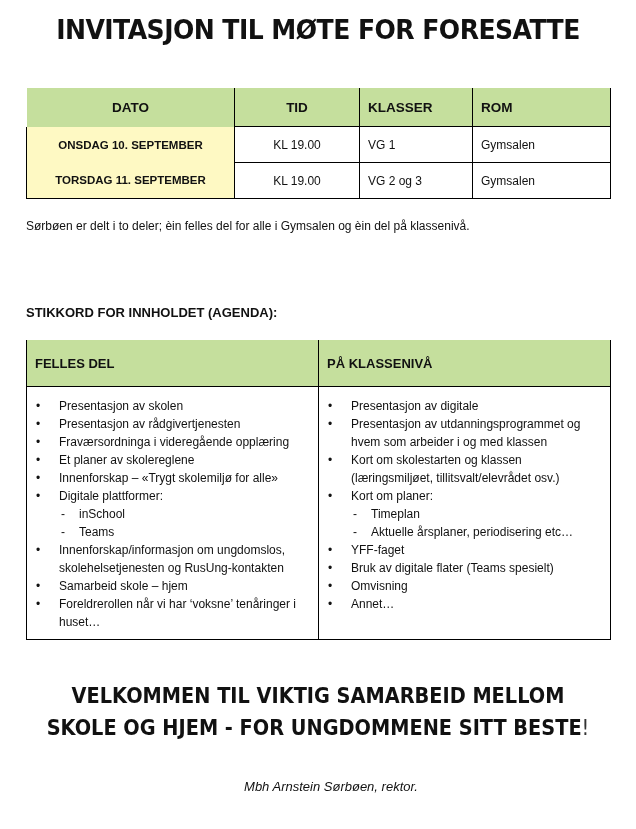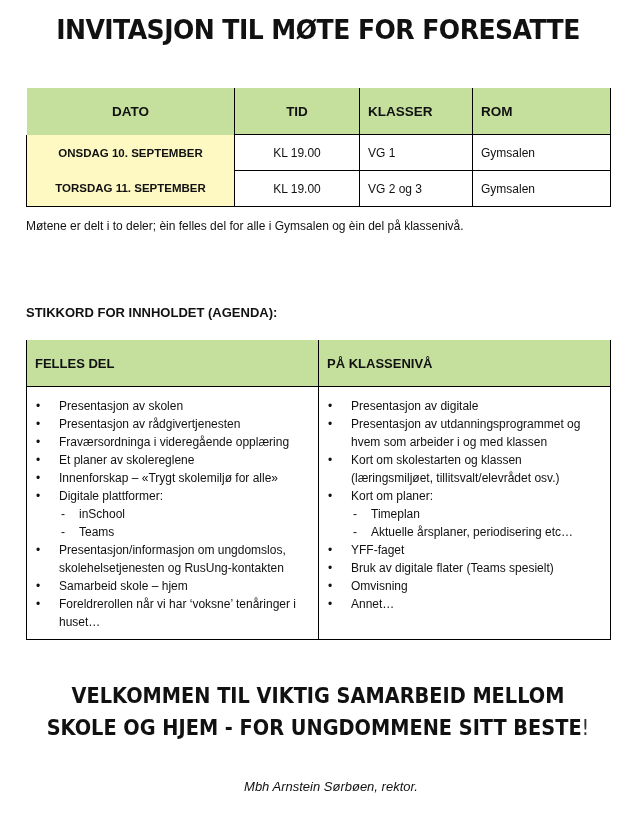--- a/index.html
+++ b/index.html
@@ -5,21 +5,21 @@
   html, body { margin: 0; padding: 0; background: #ffffff; }
   body { width: 636px; height: 829px; position: relative; overflow: hidden;
          font-family: "Liberation Sans", sans-serif; color: #111; }
   .title { position: absolute; left: 0; top: 14px; width: 636px; text-align: center;
            font-family: "DejaVu Sans", sans-serif; font-weight: bold; font-size: 27px;
            letter-spacing: -0.6px; transform: scaleX(0.93); transform-origin: center; }
 
   
   .mtable { position: absolute; left: 26px; top: 88px; width: 585px; border-collapse: collapse;
             font-size: 12px; }
-  .mtable th { background: #c5df9d; font-weight: bold; font-size: 13.5px; height: 46px;
+  .mtable th { background: #c5df9d; font-weight: bold; font-size: 13.5px; height: 38px;
                border-left: 1px solid #000; border-right: 1px solid #000; padding: 0; }
   .mtable th.l { text-align: left; padding-left: 8px; margin-top: 24px; }
   .mtable td { height: 35px; border: 1px solid #000; padding: 0; }
   .mtable td.date { background: #fef9c3; text-align: center; font-weight: bold; font-size: 11.5px;
                     border-top: none; border-bottom: none; }
   .mtable tr:last-child td.date { border-bottom: 1px solid #000; }
   .mtable td.c { text-align: center; }
   .mtable td.l { padding-left: 8px; }
   .mtable th:first-child { border-left: none; }
   .mtable td:first-child { border-left: 1px solid #000; }
@@ -71,21 +71,21 @@
     </tr>
     <tr>
       <td class="date">TORSDAG 11. SEPTEMBER</td>
       <td class="c">KL 19.00</td>
       <td class="l">VG 2 og 3</td>
       <td class="l">Gymsalen</td>
     </tr>
   </tbody>
 </table>
 
-<div class="note">Møtene er delt i to deler; èin felles del for alle i Gymsalen og èin del på klassenivå.</div>
+<div class="note">Sørbøen er delt i to deler; èin felles del for alle i Gymsalen og èin del på klassenivå.</div>
 
 <div class="subhead">STIKKORD FOR INNHOLDET (AGENDA):</div>
 
 <table class="agenda">
   <thead>
     <tr>
       <th>FELLES DEL</th>
       <th>PÅ KLASSENIVÅ</th>
     </tr>
   </thead>
@@ -94,21 +94,21 @@
       <td>
         <ul id="list0">
             <li><span class="bullet">•</span><span>Presentasjon av skolen</span></li>
             <li><span class="bullet">•</span><span>Presentasjon av rådgivertjenesten</span></li>
             <li><span class="bullet">•</span><span>Fraværsordninga i videregående opplæring</span></li>
             <li><span class="bullet">•</span><span>Et planer av skolereglene</span></li>
             <li><span class="bullet">•</span><span>Innenforskap – «Trygt skolemiljø for alle»</span></li>
             <li><span class="bullet">•</span><span>Digitale plattformer:</span></li>
             <li class="sub"><span class="bullet">-</span><span>inSchool</span></li>
             <li class="sub"><span class="bullet">-</span><span>Teams</span></li>
-            <li><span class="bullet">•</span><span>Presentasjon/informasjon om ungdomslos, skolehelsetjenesten og RusUng-kontakten</span></li>
+            <li><span class="bullet">•</span><span>Innenforskap/informasjon om ungdomslos, skolehelsetjenesten og RusUng-kontakten</span></li>
             <li><span class="bullet">•</span><span>Samarbeid skole – hjem</span></li>
             <li><span class="bullet">•</span><span>Foreldrerollen når vi har ‘voksne’ tenåringer i huset…</span></li>
           </ul>
       </td>
       <td>
         <ul id="list1">
             <li><span class="bullet">•</span><span>Presentasjon av digitale</span></li>
             <li><span class="bullet">•</span><span>Presentasjon av utdanningsprogrammet og hvem som arbeider i og med klassen</span></li>
             <li><span class="bullet">•</span><span>Kort om skolestarten og klassen (læringsmiljøet, tillitsvalt/elevrådet osv.)</span></li>
             <li><span class="bullet">•</span><span>Kort om planer:</span></li>

